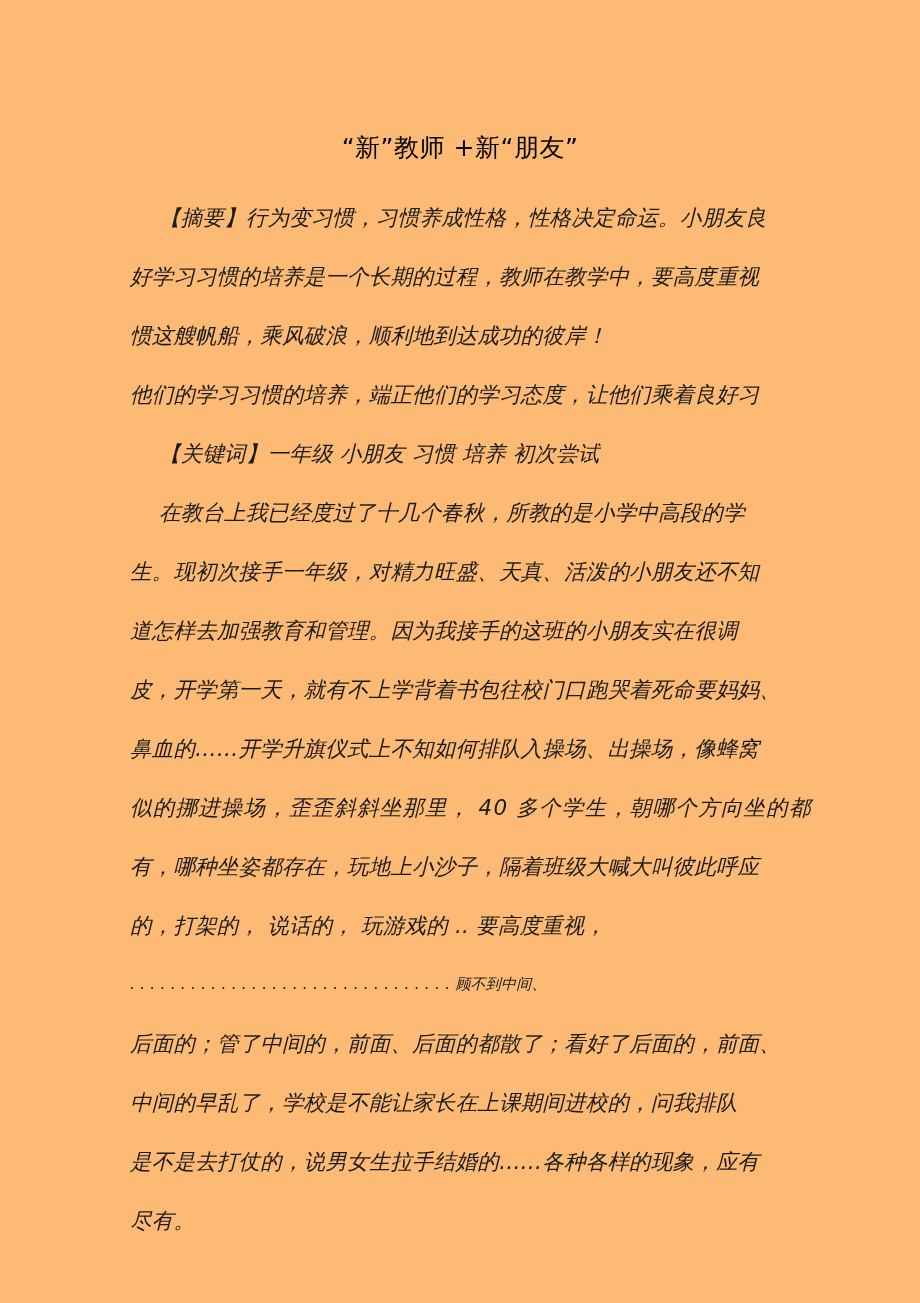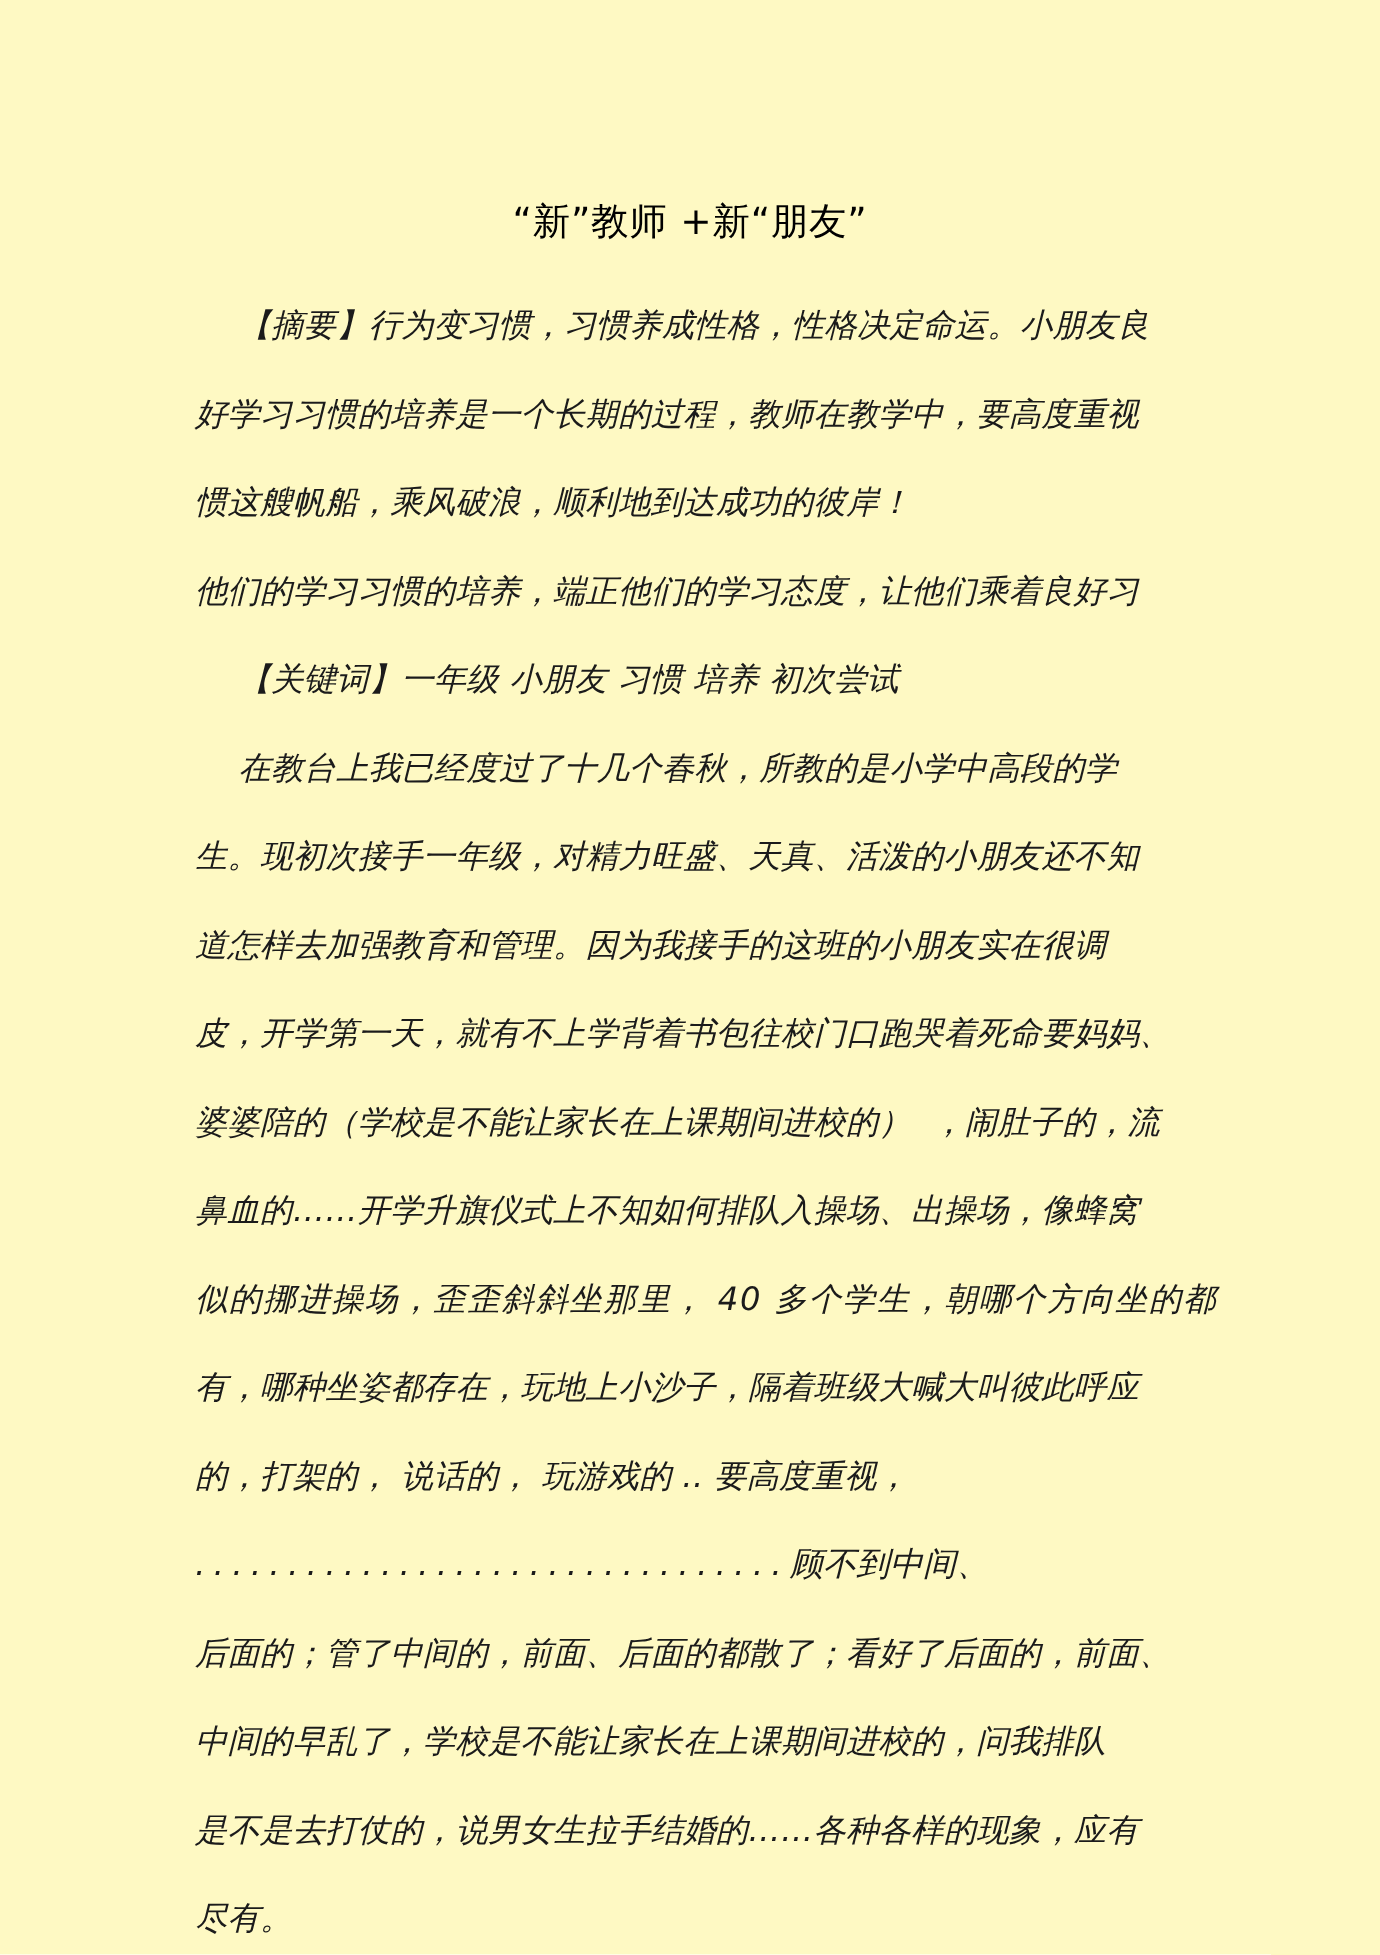--- a/index.html
+++ b/index.html
@@ -7,21 +7,21 @@
     padding: 0;
     background: #ffffff;
   }
   body {
     font-family: "DejaVu Sans", "Liberation Sans", sans-serif;
   }
   #page {
     position: relative;
     width: 920px;
     height: 1303px;
-    background: #fef9c3;
+    background: #fdba74;
     overflow: hidden;
   }
   #doc-body {
     position: absolute;
     left: 130px;
     top: 0;
     width: 660px;
   }
   .doc-title {
     text-align: center;
@@ -49,21 +49,21 @@
     margin-top: 10px;
   }
   
   .line {
     display: block;
     white-space: pre;
   }
   .dots-line {
     display: block;
     white-space: pre;
-    font-size: 22px;
+    font-size: 15px;
     line-height: 59px;
   }
   .dots {
     letter-spacing: 5.4px;
     font-family: "DejaVu Sans", "Liberation Sans", sans-serif;
   }
   .spaced {
     letter-spacing: 1.2px;
   }
 </style>
@@ -84,21 +84,20 @@
 
     <div class="para">
       <span class="line indent">【关键词】一年级 小朋友 习惯 培养 初次尝试</span>
     </div>
 
     <div class="para">
       <span class="line indent">在教台上我已经度过了十几个春秋，所教的是小学中高段的学</span>
       <span class="line">生。现初次接手一年级，对精力旺盛、天真、活泼的小朋友还不知</span>
       <span class="line">道怎样去加强教育和管理。因为我接手的这班的小朋友实在很调</span>
       <span class="line">皮，开学第一天，就有不上学背着书包往校门口跑哭着死命要妈妈、</span>
-      <span class="line">婆婆陪的（学校是不能让家长在上课期间进校的）  ，闹肚子的，流</span>
       <span class="line">鼻血的……开学升旗仪式上不知如何排队入操场、出操场，像蜂窝</span>
       <span class="line spaced">似的挪进操场，歪歪斜斜坐那里， 40 多个学生，朝哪个方向坐的都</span>
       <span class="line">有，哪种坐姿都存在，玩地上小沙子，隔着班级大喊大叫彼此呼应</span>
       <span class="line">的，打架的， 说话的， 玩游戏的 .. 要高度重视，</span>
       <span class="dots-line"><span class="dots">................................</span><span>顾不到中间、</span></span>
       <span class="line">后面的；管了中间的，前面、后面的都散了；看好了后面的，前面、</span>
       <span class="line">中间的早乱了，学校是不能让家长在上课期间进校的，问我排队</span>
       <span class="line">是不是去打仗的，说男女生拉手结婚的……各种各样的现象，应有</span>
       <span class="line">尽有。</span>
     </div>

